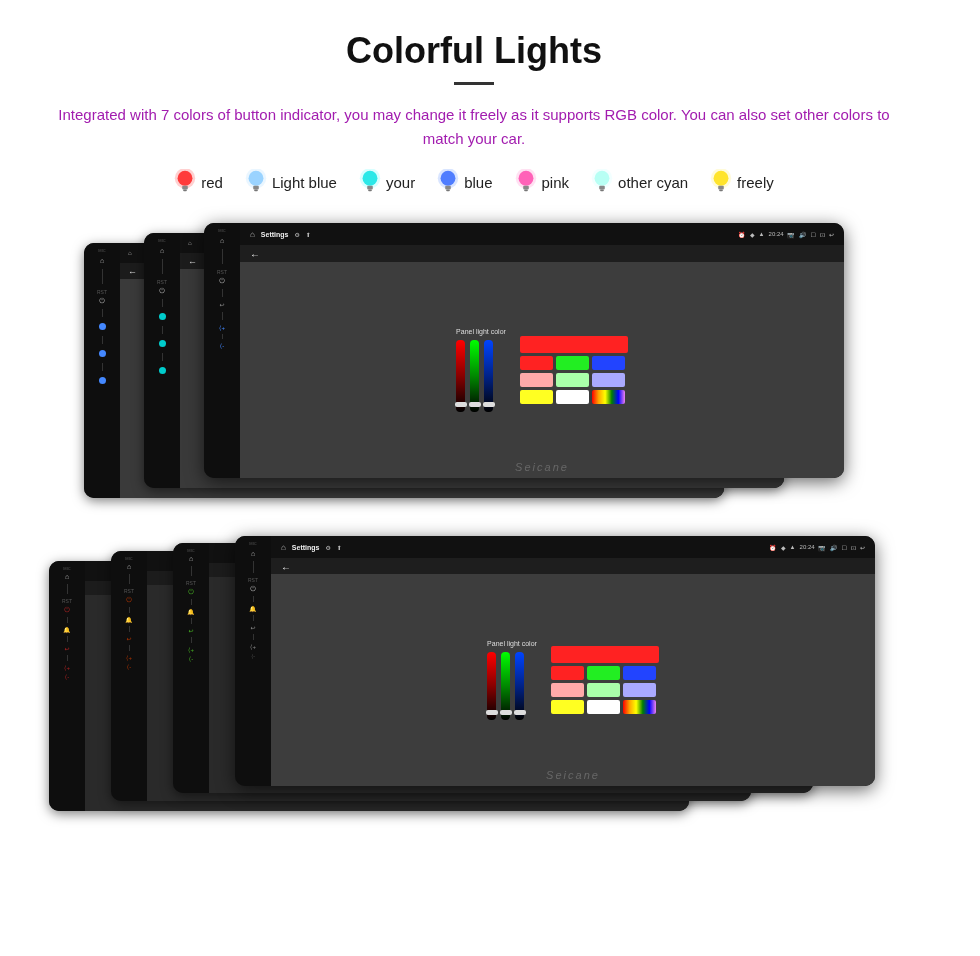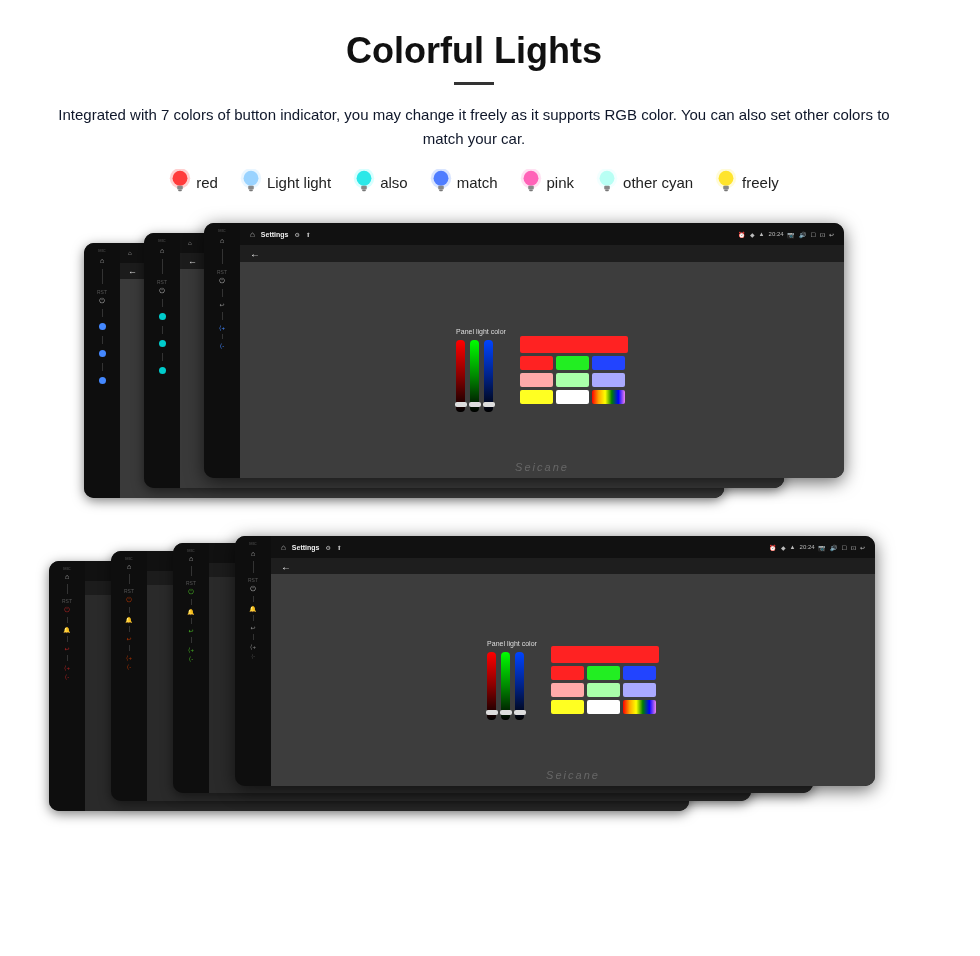--- a/index.html
+++ b/index.html
@@ -28,21 +28,21 @@
       margin-bottom: 10px;
     }
     .title-divider {
       width: 40px;
       height: 3px;
       background: #333;
       margin: 0 auto 18px;
     }
     .description-text {
       font-size: 15px;
-      color: #0f172a;
+      color: #a21caf;
       text-align: center;
       line-height: 1.6;
       margin-bottom: 18px;
     }
 
     
     .color-indicators {
       display: flex;
       justify-content: center;
       align-items: center;
@@ -86,41 +86,41 @@
       <span>red</span>
     </div>
 
     <div class="color-item">
       <svg class="bulb-icon" viewBox="0 0 22 28">
         <ellipse cx="11" cy="10" rx="8" ry="8" fill="#88ccff" opacity="0.9"></ellipse>
         <ellipse cx="11" cy="10" rx="11" ry="11" fill="#aaddff" opacity="0.25"></ellipse>
         <rect x="8" y="18" width="6" height="4" rx="1" fill="#888"></rect>
         <rect x="9" y="22" width="4" height="2" rx="1" fill="#777"></rect>
       </svg>
-      <span>Light light</span>
+      <span>Light blue</span>
     </div>
 
     <div class="color-item">
       <svg class="bulb-icon" viewBox="0 0 22 28">
         <ellipse cx="11" cy="10" rx="8" ry="8" fill="#00dddd" opacity="0.9"></ellipse>
         <ellipse cx="11" cy="10" rx="11" ry="11" fill="#66ffff" opacity="0.25"></ellipse>
         <rect x="8" y="18" width="6" height="4" rx="1" fill="#888"></rect>
         <rect x="9" y="22" width="4" height="2" rx="1" fill="#777"></rect>
       </svg>
-      <span>also</span>
+      <span>your</span>
     </div>
 
     <div class="color-item">
       <svg class="bulb-icon" viewBox="0 0 22 28">
         <ellipse cx="11" cy="10" rx="8" ry="8" fill="#3366ff" opacity="0.9"></ellipse>
         <ellipse cx="11" cy="10" rx="11" ry="11" fill="#6699ff" opacity="0.25"></ellipse>
         <rect x="8" y="18" width="6" height="4" rx="1" fill="#888"></rect>
         <rect x="9" y="22" width="4" height="2" rx="1" fill="#777"></rect>
       </svg>
-      <span>match</span>
+      <span>blue</span>
     </div>
 
     <div class="color-item">
       <svg class="bulb-icon" viewBox="0 0 22 28">
         <ellipse cx="11" cy="10" rx="8" ry="8" fill="#ff44aa" opacity="0.9"></ellipse>
         <ellipse cx="11" cy="10" rx="11" ry="11" fill="#ff88cc" opacity="0.25"></ellipse>
         <rect x="8" y="18" width="6" height="4" rx="1" fill="#888"></rect>
         <rect x="9" y="22" width="4" height="2" rx="1" fill="#777"></rect>
       </svg>
       <span>pink</span>

